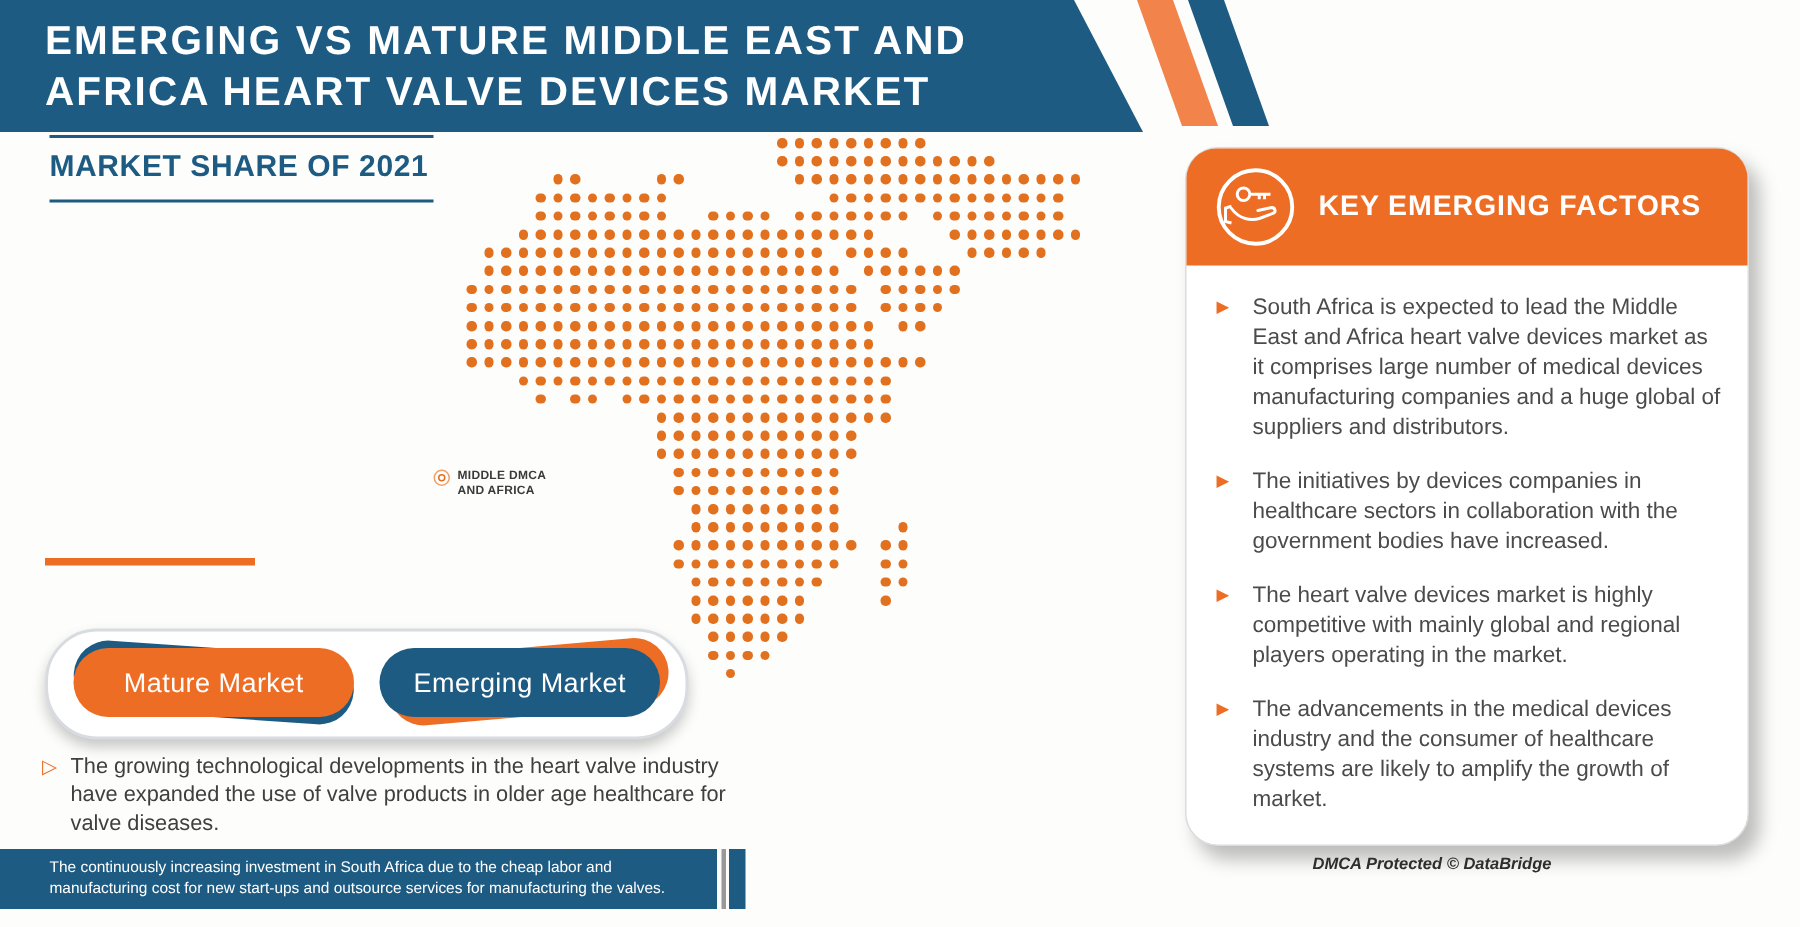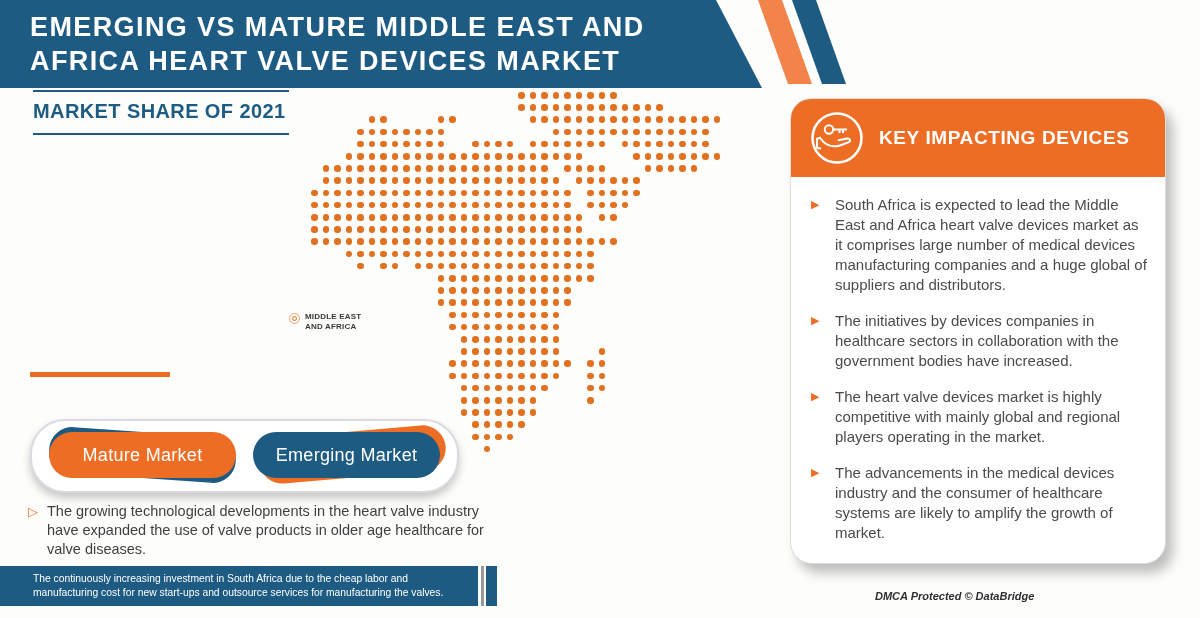--- a/index.html
+++ b/index.html
@@ -65,21 +65,21 @@
   .panel-header{height:78px;background:var(--orange);border-radius:20px 20px 0 0;
     display:flex;align-items:center;gap:14px;padding:0 10px 0 18px;}
   .panel-header .icon-circle{flex:none;width:56px;height:56px;}
   .panel-title{color:#fff;font-size:19px;font-weight:800;letter-spacing:0.6px;}
   .factors{padding:18px 16px 0 20px;display:flex;flex-direction:column;gap:16px;}
   .factor{display:flex;}
   .tri-filled{color:var(--orange);font-size:11px;width:24px;flex:none;padding-top:3px;
     font-family:"DejaVu Sans",sans-serif;}
   .factor p{margin:0;font-size:15px;line-height:20px;color:var(--panel-text);}
   
-  .dmca{position:absolute;left:875px;top:590px;font-size:11px;font-weight:700;
+  .dmca{position:absolute;left:875px;top:570px;font-size:11px;font-weight:700;
     font-style:italic;color:#2e2e2e;}
 </style>
 </head>
 <body>
 
 <div class="banner">
   <h1>
     <span>EMERGING VS MATURE MIDDLE EAST AND</span><br>
     <span>AFRICA HEART VALVE DEVICES MARKET</span>
   </h1>
@@ -574,21 +574,21 @@
     <div class="dot" style="left: 230px; top: 329.4px;"></div>
     <div class="dot" style="left: 184px; top: 341.6px;"></div>
     <div class="dot" style="left: 195.5px; top: 341.6px;"></div>
     <div class="dot" style="left: 207px; top: 341.6px;"></div>
     <div class="dot" style="left: 218.5px; top: 341.6px;"></div>
     <div class="dot" style="left: 195.5px; top: 353.8px;"></div>
   </div>
 <div class="map-label">
   <span class="ring"></span>
   <span class="txt">
-    <span>MIDDLE EAST</span><br>
+    <span>MIDDLE DMCA</span><br>
     <span>AND AFRICA</span>
   </span>
 </div>
 
 <div class="size-head">
   <div class="u"></div>
 </div>
 
 <div class="pills">
   <div class="btn-wrap emerging">
@@ -614,21 +614,21 @@
 
 <div class="panel">
   <div class="panel-header">
     <svg class="icon-circle" viewBox="0 0 56 56">
       <circle cx="28" cy="28" r="24.5" fill="none" stroke="#fff" stroke-width="2.6"></circle>
       <circle cx="20" cy="19.5" r="4.2" fill="none" stroke="#fff" stroke-width="2"></circle>
       <path d="M24.5 19.5 h13.5 m-4 0 v3.4 m-3.5 -3.4 v3.4" fill="none" stroke="#fff" stroke-width="2"></path>
       <path d="M12 29 c5 7 13 8.5 19 6.5 l8.5 -3.2 c2.6 -1 1.6 -4.4 -1.4 -3.8 l-8.5 1.8" fill="none" stroke="#fff" stroke-width="2" stroke-linecap="round"></path>
       <path d="M12 27.5 l-4 1.2 v9 l4 1" fill="none" stroke="#fff" stroke-width="2"></path>
     </svg>
-    <div class="panel-title">KEY IMPACTING DEVICES</div>
+    <div class="panel-title">KEY EMERGING FACTORS</div>
   </div>
   <div class="factors">
     <div class="factor">
       <span class="tri-filled">▶</span>
       <p>South Africa is expected to lead the Middle East and Africa heart valve devices market as it comprises large number of medical devices manufacturing companies and a huge global of suppliers and distributors.</p>
     </div>
     <div class="factor">
       <span class="tri-filled">▶</span>
       <p>The initiatives by devices companies in healthcare sectors in collaboration with the government bodies have increased.</p>
     </div>

